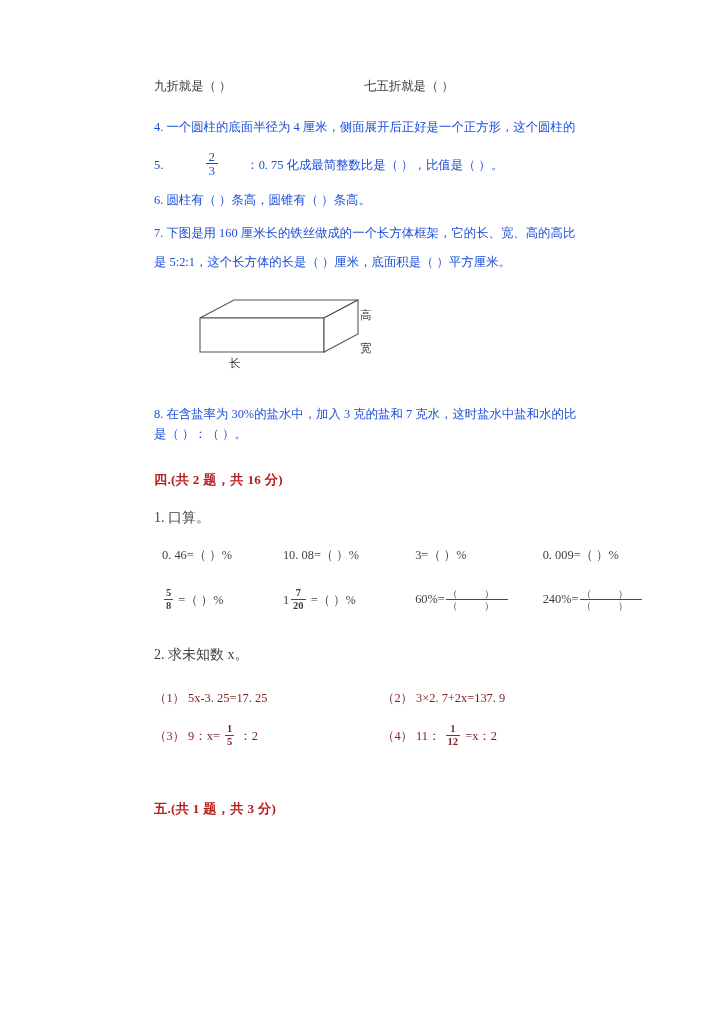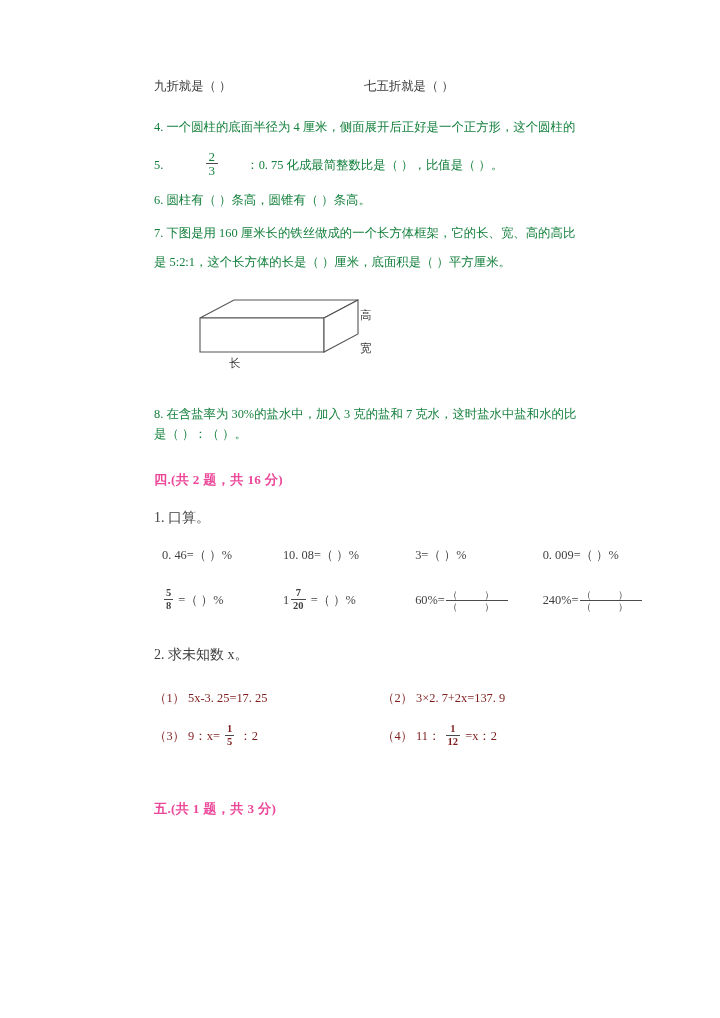--- a/index.html
+++ b/index.html
@@ -28,38 +28,38 @@
     left: 110px;
     top: 78px;
     width: 502px;
   }
   .q-block {
     margin-bottom: 13px;
   }
   .q-text {
     font-size: 12.4px;
     line-height: 1.62;
-    color: #15803d;
+    color: #1d4ed8;
   }
   .sp-sm { display: inline-block; width: 20px; }
   .sp-md { display: inline-block; width: 34px; }
 
   
   .row-two {
     display: flex;
     font-size: 12.4px;
     margin-bottom: 22px;
   }
   .row-two > div:first-child { width: 210px; }
 
   
   .section-head {
     font-size: 13.2px;
     font-weight: bold;
-    color: #ec4899;
+    color: #b91c1c;
     margin: 26px 0 20px 0;
     letter-spacing: 0.3px;
   }
   .sub-head {
     font-size: 14px;
     color: #3f3f3f;
     margin-bottom: 20px;
   }
 
   
@@ -115,21 +115,21 @@
   }
   .frac-paren .bar {
     display: block;
     height: 1px;
     background: #4a4a4a;
   }
 
   
   .calc-row {
     display: flex;
-    align-items: flex-end;
+    align-items: flex-start;
     font-size: 12.4px;
     margin-bottom: 24px;
     color: #3f3f3f;
   }
   .calc-row .cell { }
   .c1 { width: 128px; }
   .c2 { width: 140px; }
   .c3 { width: 135px; }
   .c4 { width: 120px; }
 

